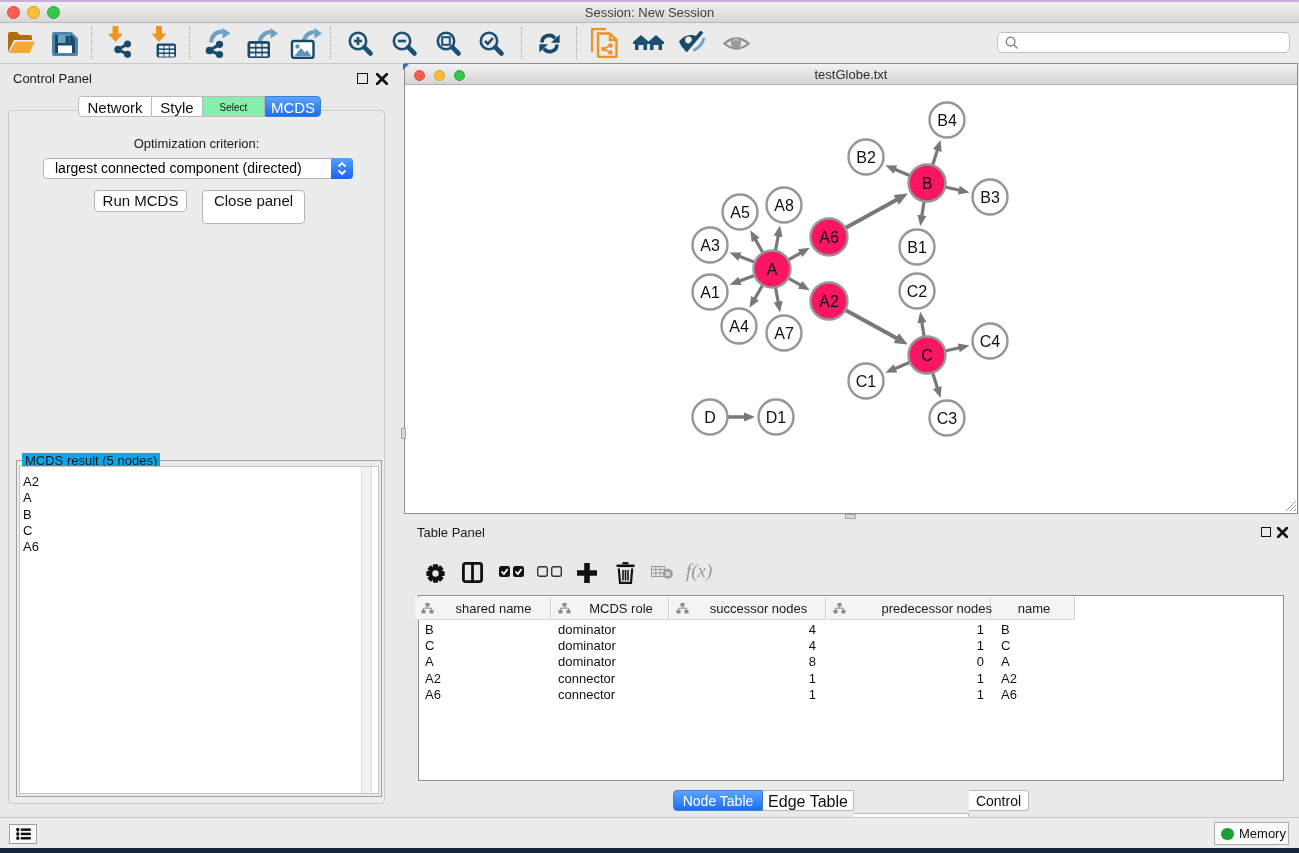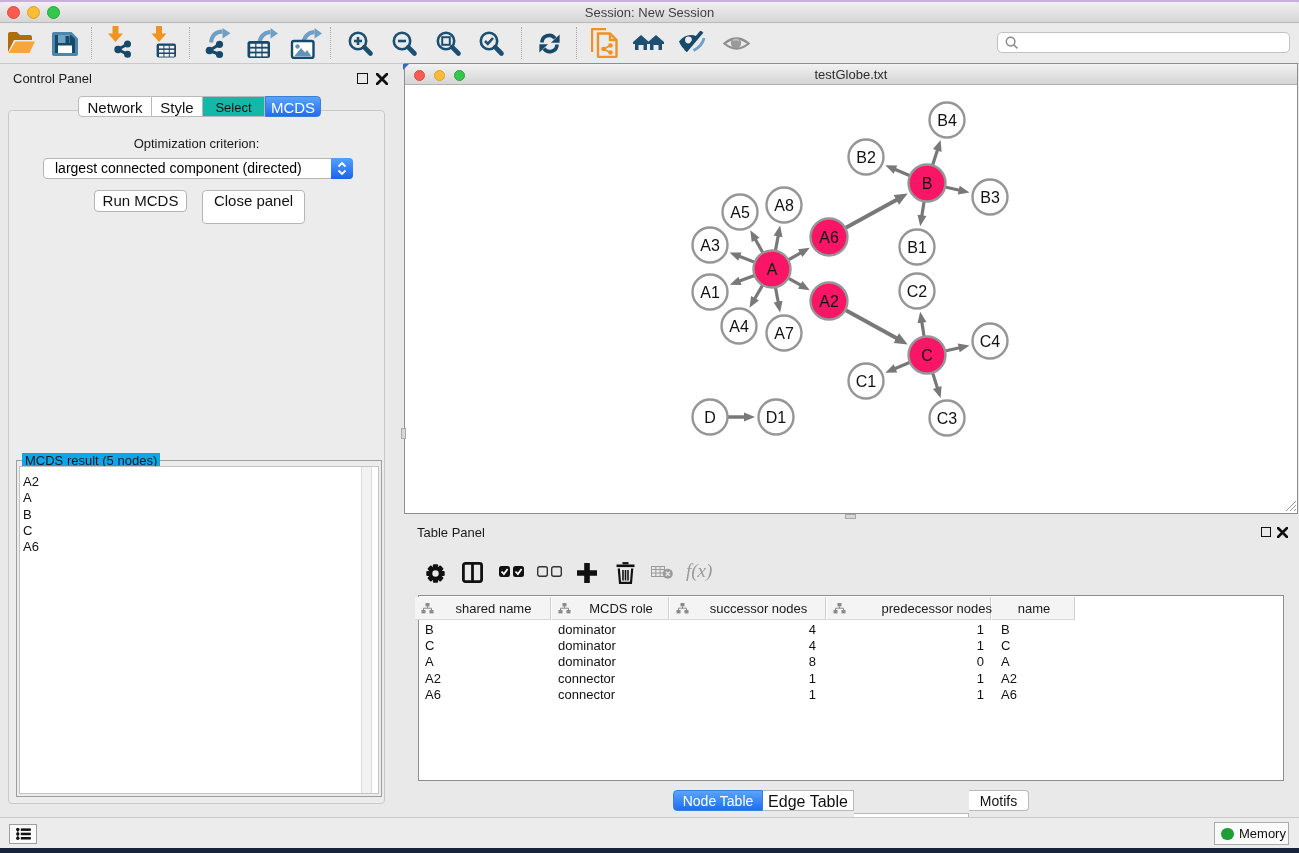--- a/index.html
+++ b/index.html
@@ -157,21 +157,21 @@
 <div class="abs" style="left:13px;top:71px;font-size:13px;color:#1a1a1a">Control Panel</div>
 <div class="abs" style="left:357px;top:73px;width:11px;height:11px;border:1.6px solid #111"></div>
 <svg class="abs" style="left:376px;top:73px" width="12" height="12" viewBox="0 0 12 12">
     <path d="M1,1 L11,11 M11,1 L1,11" stroke="#111" stroke-width="2.8" stroke-linecap="round"></path>
   </svg>
 
 <div class="abs" style="left:8px;top:110px;width:377px;height:694px;background:#ececec;border:1px solid #c9c9c9;border-radius:4px"></div>
 <div style="position:absolute;left:78px;top:96px;height:21px;display:flex">
     <div style="width:74px;height:21px;line-height:21px;text-align:center;font-size:15px;box-sizing:border-box;background:#fff;color:#111;border:1px solid #b9b9b9;border-radius:4px 0 0 4px;">Network</div>
     <div style="width:51px;height:21px;line-height:21px;text-align:center;font-size:15px;box-sizing:border-box;background:#fff;color:#111;border:1px solid #b9b9b9;border-left:none;">Style</div>
-    <div style="width:62px;height:21px;line-height:21px;text-align:center;font-size:13px;box-sizing:border-box;background:#14b8a6;color:#111;border:1px solid #b9b9b9;border-left:none;">Select</div>
+    <div style="width:62px;height:21px;line-height:21px;text-align:center;font-size:10px;box-sizing:border-box;background:#86efac;color:#111;border:1px solid #b9b9b9;border-left:none;">Select</div>
     <div style="width:56px;height:21px;line-height:21px;text-align:center;font-size:15px;box-sizing:border-box;background:linear-gradient(180deg,#5aa4fa,#1e6df0);color:#fff;border:1px solid #3a7fd8;border-radius:0 4px 4px 0;">MCDS</div>
   </div>
 
 <div class="abs" style="left:0;top:136px;width:393px;height:16px;text-align:center;font-size:13px;color:#1a1a1a">Optimization criterion:</div>
 
 <div class="abs" style="left:43px;top:158px;width:310px;height:21px;background:#fff;border:1px solid #b5b5b5;border-radius:4px"></div>
 <div class="abs" style="left:55px;top:158px;height:21px;line-height:21px;font-size:14px;color:#000000">largest connected component (directed)</div>
 <div class="abs" style="left:331px;top:158px;width:22px;height:21px;background:linear-gradient(180deg,#53a1fc,#1a63ef);border-radius:0 4px 4px 0"></div>
 <svg class="abs" style="left:335px;top:161px" width="14" height="15" viewBox="0 0 14 15">
     <path d="M3.5,5.5 L7,2 L10.5,5.5 M3.5,9.5 L7,13 L10.5,9.5" stroke="#fff" stroke-width="1.8" fill="none"></path>
@@ -404,21 +404,21 @@
 <div class="tc" style="left:425px;top:687px">A6</div>
 <div class="tc" style="left:558px;top:687px">connector</div>
 <div class="tc" style="left:716px;top:687px;width:100px;text-align:right">1</div>
 <div class="tc" style="left:884px;top:687px;width:100px;text-align:right">1</div>
 <div class="tc" style="left:1001px;top:687px">A6</div>
 
 <div style="position:absolute;left:673px;top:790px;height:21px;display:flex">
     <div style="width:90px;height:21px;line-height:21px;text-align:center;font-size:14px;box-sizing:border-box;background:linear-gradient(180deg,#5aa4fa,#1e6df0);color:#fff;border:1px solid #3a7fd8;border-radius:4px 0 0 4px;">Node Table</div>
     <div style="width:91px;height:21px;line-height:21px;text-align:center;font-size:16px;box-sizing:border-box;background:#fff;color:#111;border:1px solid #b9b9b9;border-left:none;">Edge Table</div>
     <div style="width:115px;height:21px;line-height:21px;text-align:center;font-size:14px;box-sizing:border-box;background:#fff;color:#111;border:1px solid #b9b9b9;border-left:none;margin-top:23px;">Network Table</div>
-    <div style="width:60px;height:21px;line-height:21px;text-align:center;font-size:14px;box-sizing:border-box;background:#fff;color:#111;border:1px solid #b9b9b9;border-left:none;border-radius:0 4px 4px 0;">Motifs</div>
+    <div style="width:60px;height:21px;line-height:21px;text-align:center;font-size:14px;box-sizing:border-box;background:#fff;color:#111;border:1px solid #b9b9b9;border-left:none;border-radius:0 4px 4px 0;">Control</div>
   </div>
 
 <div class="abs" style="left:0;top:817px;width:1299px;height:31px;background:#ececec;border-top:1px solid #c9c9c9"></div>
 <div class="abs" style="left:9px;top:824px;width:28px;height:20px;background:#fafafa;border:1.5px solid #9f9f9f"></div>
 <svg class="abs" style="left:16px;top:828px" width="15" height="12" viewBox="0 0 15 12">
     <g fill="#111">
       <circle cx="1.8" cy="1.6" r="1.7"></circle>
       <circle cx="1.8" cy="5.9" r="1.7"></circle>
       <circle cx="1.8" cy="10.2" r="1.7"></circle>
       <rect x="1.4" y="1.6" width="0.9" height="8.6"></rect>

